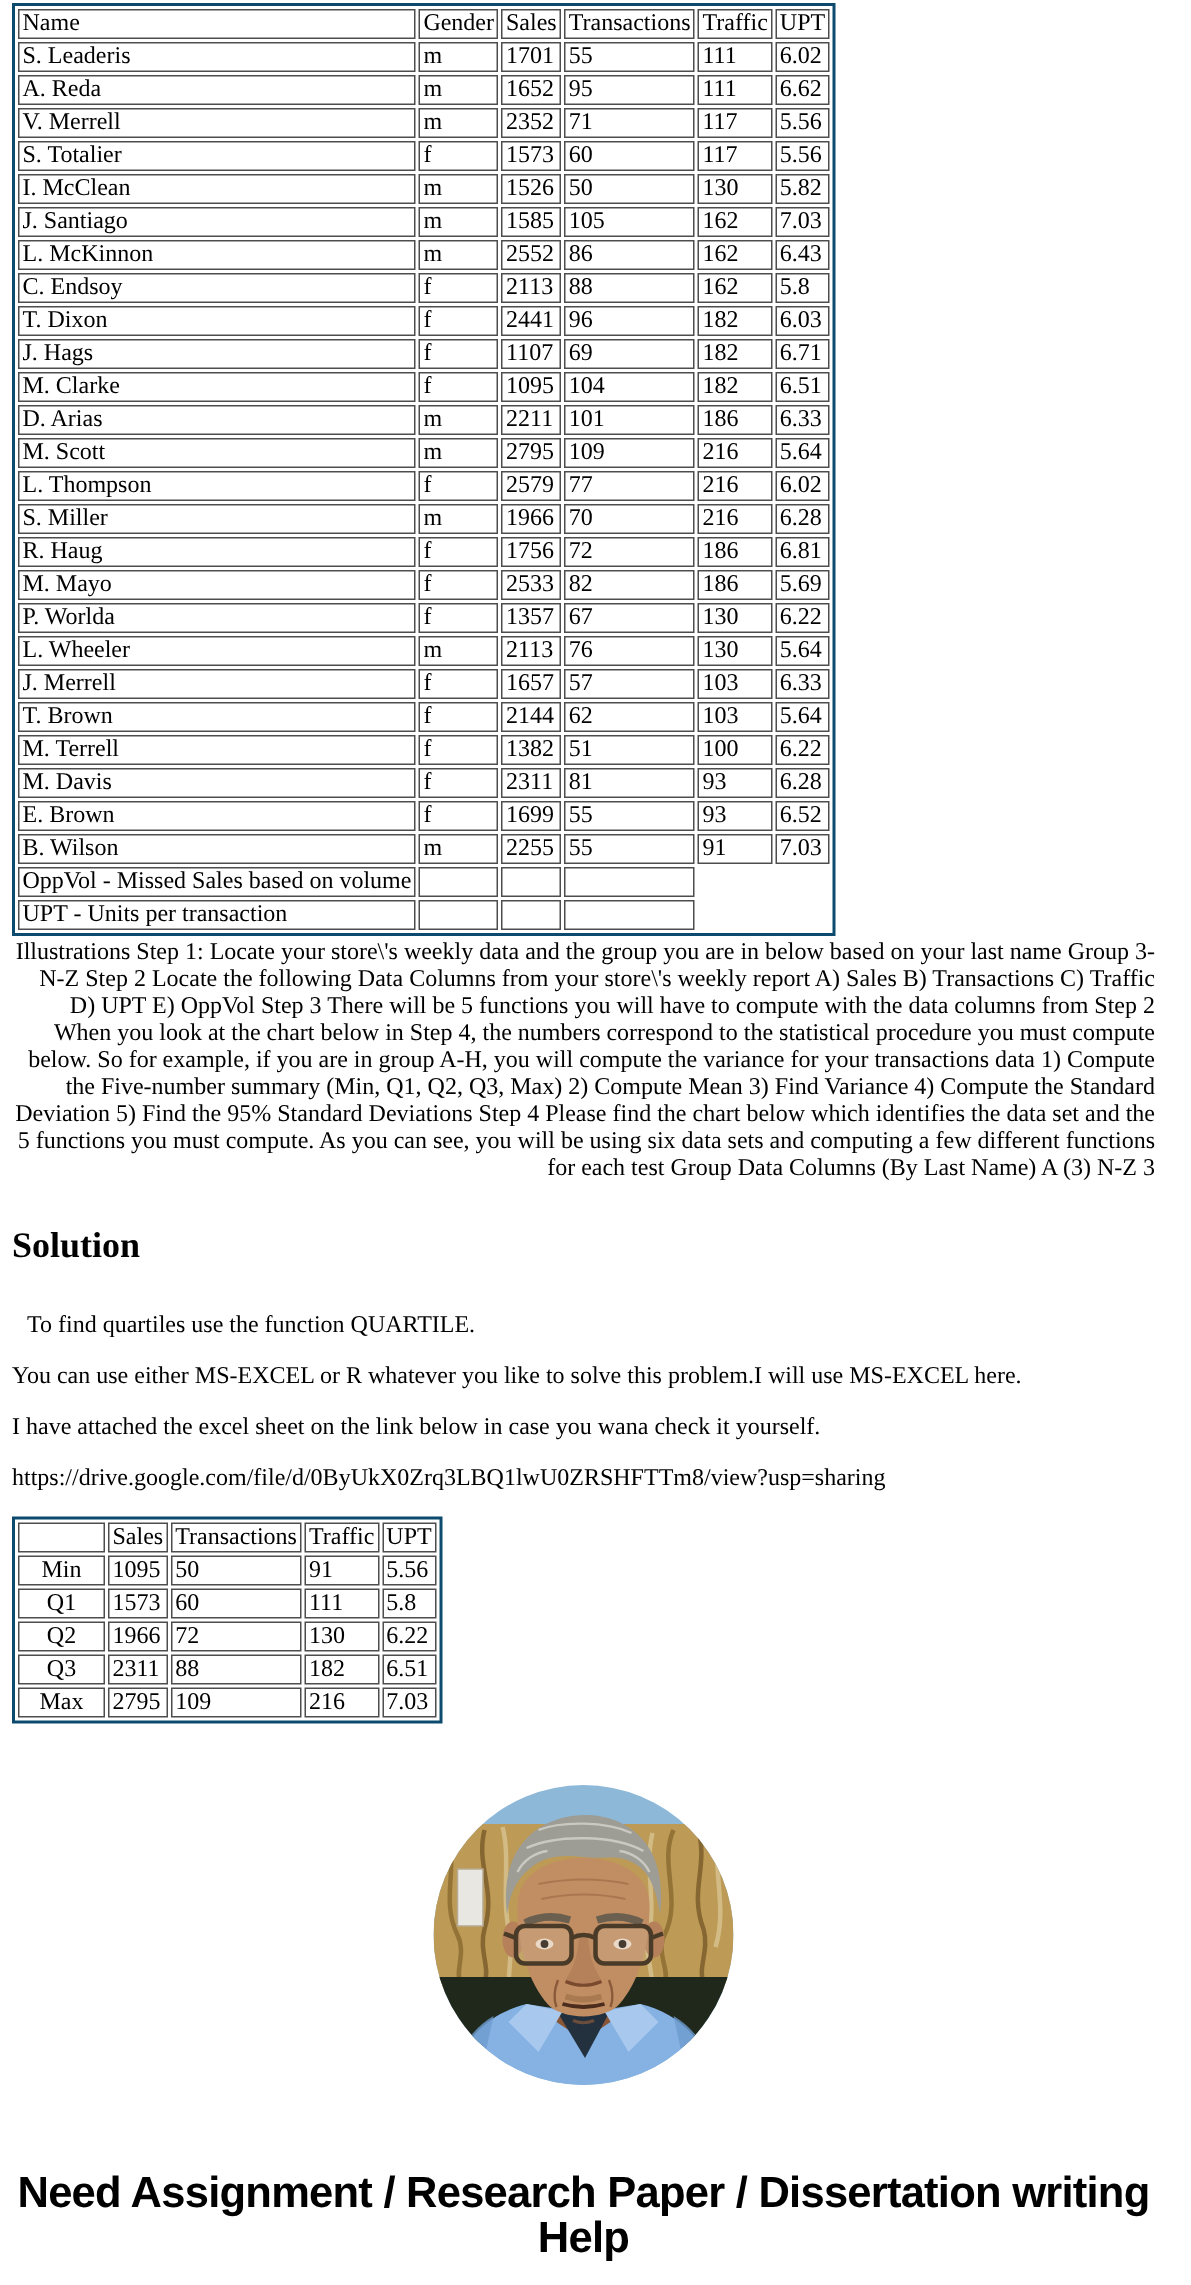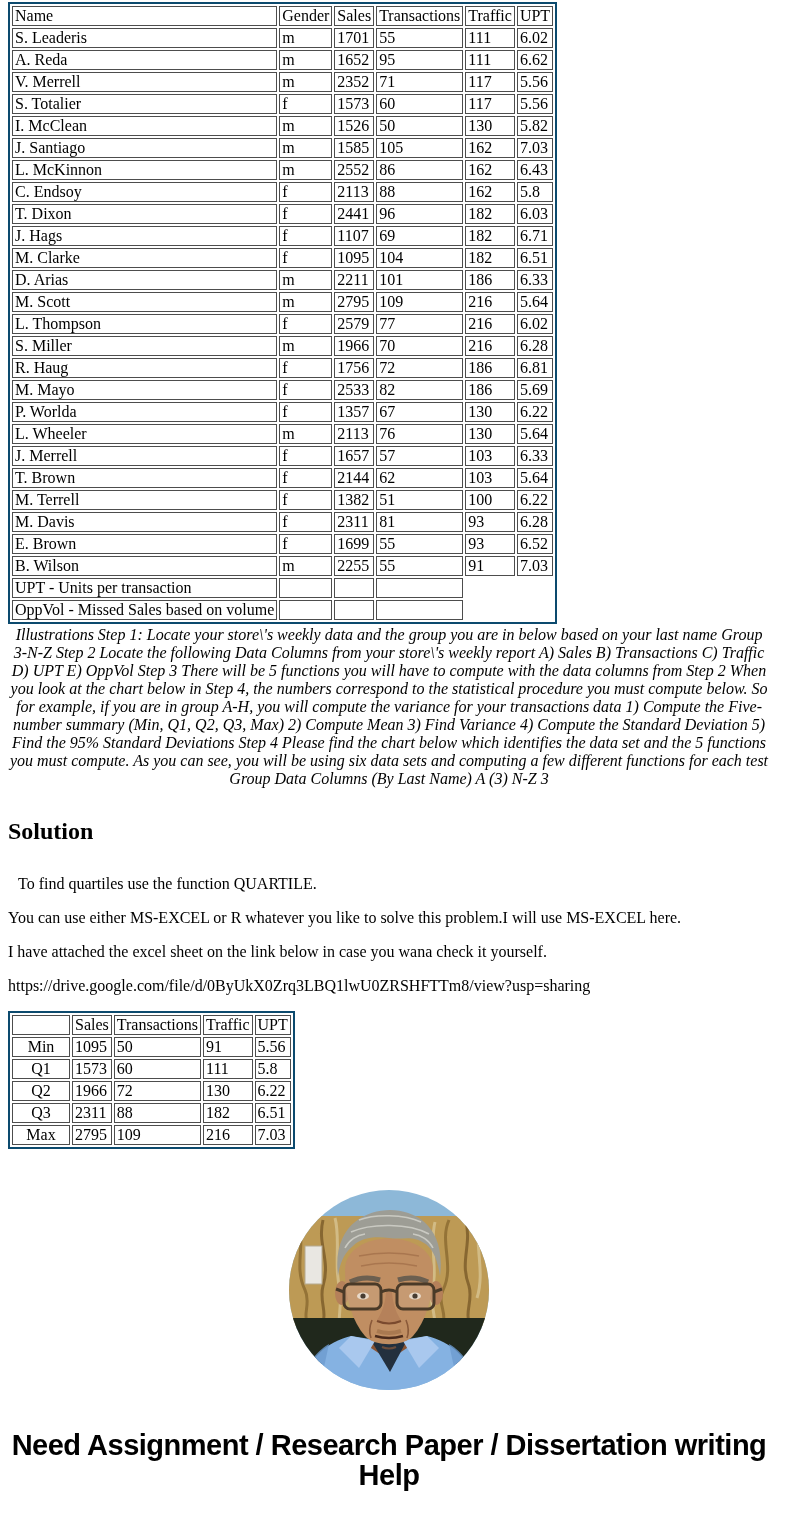--- a/index.html
+++ b/index.html
@@ -23,37 +23,36 @@
     line-height: 18px;
     white-space: nowrap;
     font-size: 16px;
     vertical-align: middle;
   }
   #summary-table td:first-child { text-align: center; }
 
   .instructions {
     margin: 2px 0 16px 0;
     line-height: 18px;
-    text-align: center;
-    font-style: italic;
+    text-align: right;
   }
   h2.solution-heading {
     font-size: 24px;
     font-weight: bold;
     margin: 30px 0;
     font-family: "Liberation Serif", serif;
   }
   p.body-p { margin: 16px 0; line-height: 18px; }
   p.indented { text-indent: 10px; }
 
   .avatar-row { margin-top: 41px; text-align: center; }
   .avatar-row svg { display: inline-block; }
 
   .banner {
-    margin-top: 36px;
+    margin-top: 52px;
     text-align: center;
     font-family: "Liberation Sans", sans-serif;
     font-weight: bold;
     font-size: 29px;
     line-height: 30px;
     letter-spacing: -0.5px;
     color: #000000;
   }
   .banner div { margin: 0; }
 </style>
@@ -276,27 +275,27 @@
         </tr>
         <tr>
           <td>B. Wilson</td>
           <td>m</td>
           <td>2255</td>
           <td>55</td>
           <td>91</td>
           <td>7.03</td>
         </tr>
         <tr>
+          <td>OppVol - Missed Sales based on volume</td>
+          <td></td>
+          <td></td>
+          <td></td>
+        </tr>
+        <tr>
           <td>UPT - Units per transaction</td>
-          <td></td>
-          <td></td>
-          <td></td>
-        </tr>
-        <tr>
-          <td>OppVol - Missed Sales based on volume</td>
           <td></td>
           <td></td>
           <td></td>
         </tr>
       </tbody>
   </table>
 
   <p class="instructions">Illustrations Step 1: Locate your store\'s weekly data and the group you are in below based on your last name Group 3-N-Z Step 2 Locate the following Data Columns from your store\'s weekly report A) Sales B) Transactions C) Traffic D) UPT E) OppVol Step 3 There will be 5 functions you will have to compute with the data columns from Step 2 When you look at the chart below in Step 4, the numbers correspond to the statistical procedure you must compute below. So for example, if you are in group A-H, you will compute the variance for your transactions data 1) Compute the Five-number summary (Min, Q1, Q2, Q3, Max) 2) Compute Mean 3) Find Variance 4) Compute the Standard Deviation 5) Find the 95% Standard Deviations Step 4 Please find the chart below which identifies the data set and the 5 functions you must compute. As you can see, you will be using six data sets and computing a few different functions for each test Group Data Columns (By Last Name) A (3) N-Z 3</p>
 
   <h2 class="solution-heading">Solution</h2>

